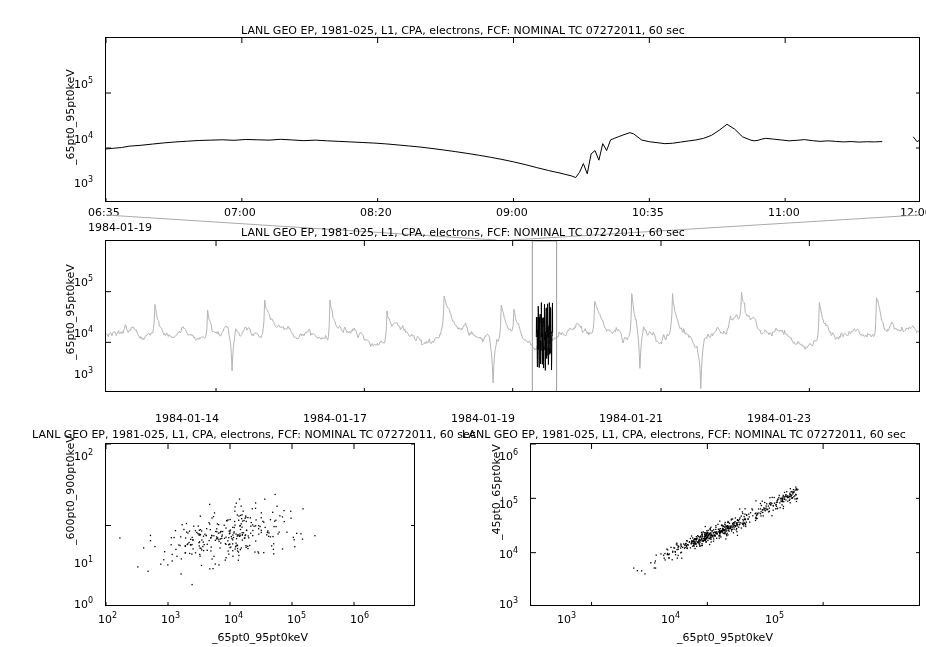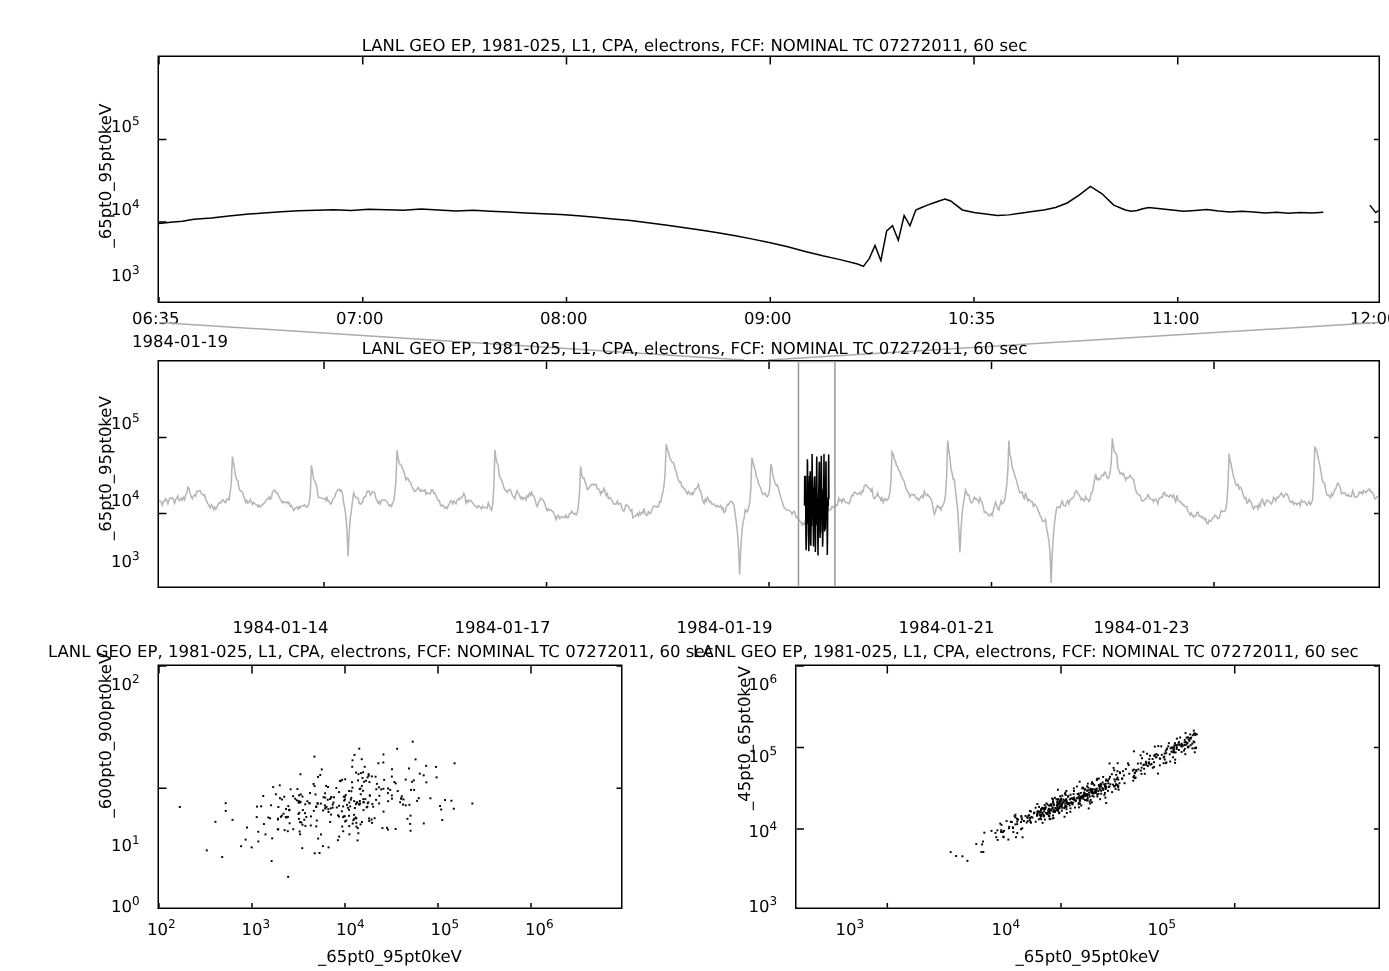--- a/index.html
+++ b/index.html
@@ -100,21 +100,21 @@
         <line x1="815" y1="55" x2="810" y2="55" stroke="#000" stroke-width="1"></line>
       </svg>
   </div>
 
   <div class="tick-label" style="left:74px; top:177px;">10<sup class="exp">3</sup></div>
   <div class="tick-label" style="left:74px; top:133px;">10<sup class="exp">4</sup></div>
   <div class="tick-label" style="left:74px; top:78px;">10<sup class="exp">5</sup></div>
 
   <div class="tick-label" style="left:88px; top:206px;">06:35</div>
   <div class="tick-label" style="left:224px; top:206px;">07:00</div>
-  <div class="tick-label" style="left:360px; top:206px;">08:00</div>
+  <div class="tick-label" style="left:360px; top:206px;">08:20</div>
   <div class="tick-label" style="left:496px; top:206px;">09:00</div>
   <div class="tick-label" style="left:632px; top:206px;">10:35</div>
   <div class="tick-label" style="left:768px; top:206px;">11:00</div>
   <div class="tick-label" style="left:900px; top:206px;">12:00</div>
 
   <div class="tick-label" style="left:88px; top:221px;">1984-01-19</div>
 </div>
 
 <svg class="connector" style="left:0; top:0;" width="926" height="647">
   <line x1="106" y1="215" x2="496" y2="240" stroke="#aaaaaa" stroke-width="1"></line>
@@ -151,21 +151,21 @@
   </div>
 
   <div class="tick-label" style="left:74px; top:368px;">10<sup class="exp">3</sup></div>
   <div class="tick-label" style="left:74px; top:327px;">10<sup class="exp">4</sup></div>
   <div class="tick-label" style="left:74px; top:276px;">10<sup class="exp">5</sup></div>
 
   <div class="tick-label" style="left:155px; top:412px;">1984-01-14</div>
   <div class="tick-label" style="left:303px; top:412px;">1984-01-17</div>
   <div class="tick-label" style="left:451px; top:412px;">1984-01-19</div>
   <div class="tick-label" style="left:599px; top:412px;">1984-01-21</div>
-  <div class="tick-label" style="left:729px; top:412px;">1984-01-23</div>
+  <div class="tick-label" style="left:747px; top:412px;">1984-01-23</div>
 </div>
 
 <div class="panel">
   <div class="plot-title" style="left:32px; top:428px; width:460px; text-align:left;">LANL GEO EP, 1981-025, L1, CPA, electrons, FCF: NOMINAL TC 07272011, 60 sec</div>
 
   <div class="ylabel" style="left:64px; top:545px; font-size:11px;">_600pt0_900pt0keV</div>
 
   <div class="axes" id="ax3" style="left:105px; top:443px; width:310px; height:163px;">
     <svg class="trace" id="svg3" width="310" height="163">
         <rect x="137.75" y="93.58" width="1.3" height="1.3" fill="#000000"></rect>

